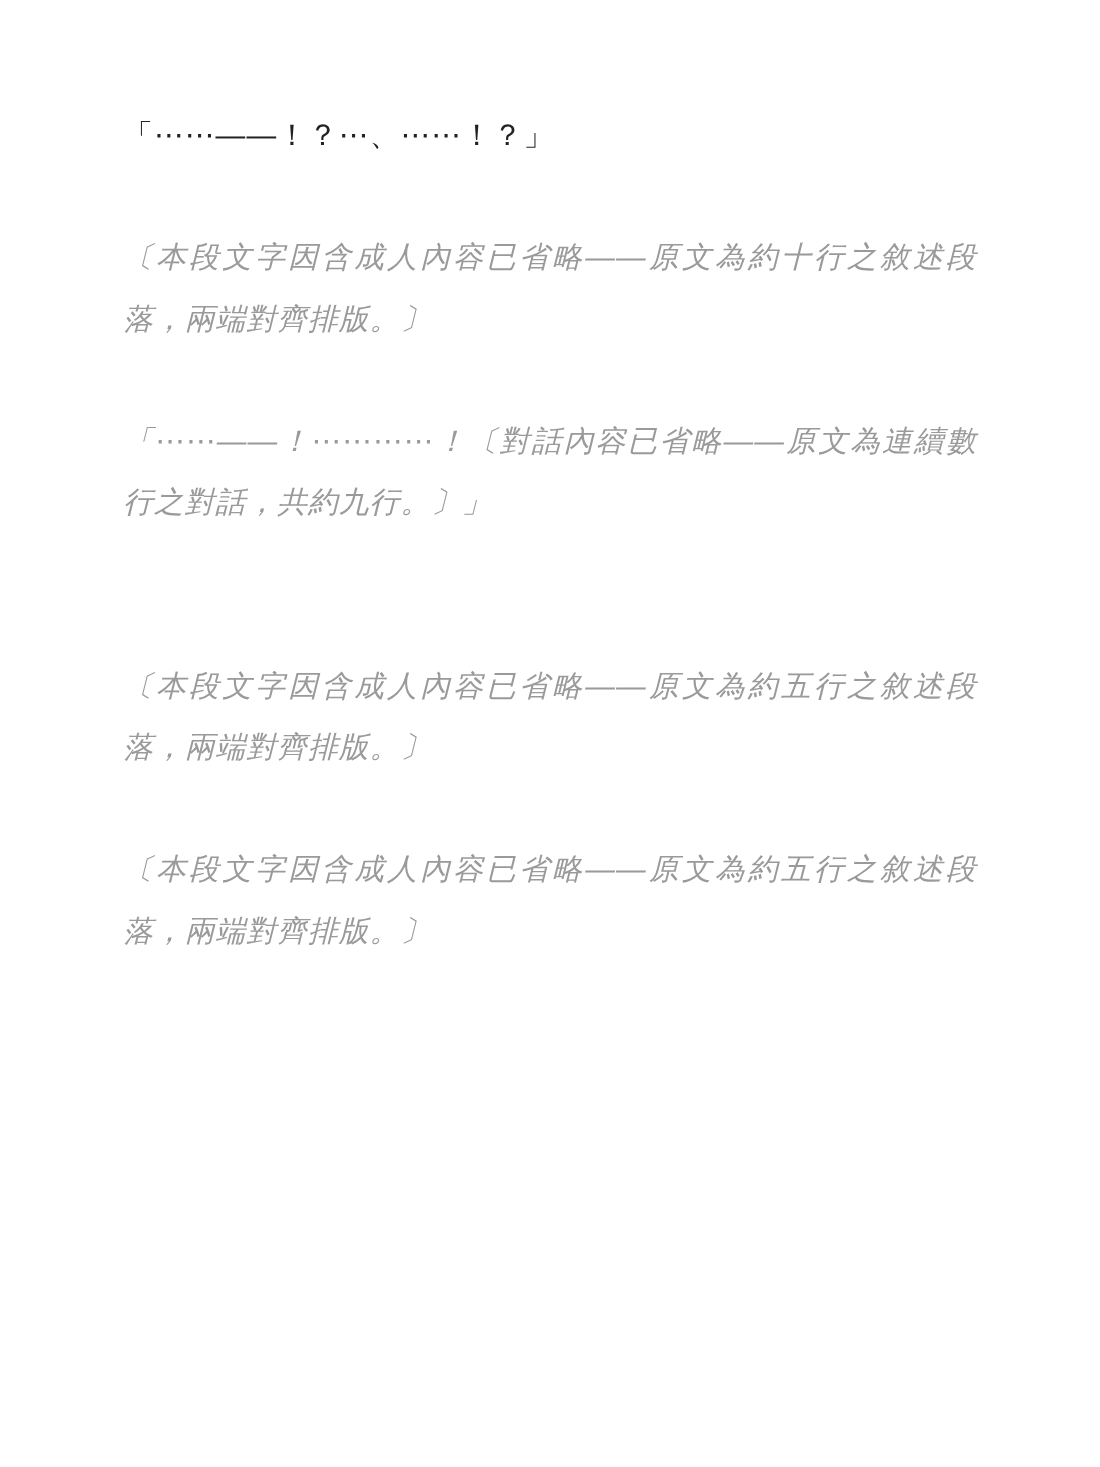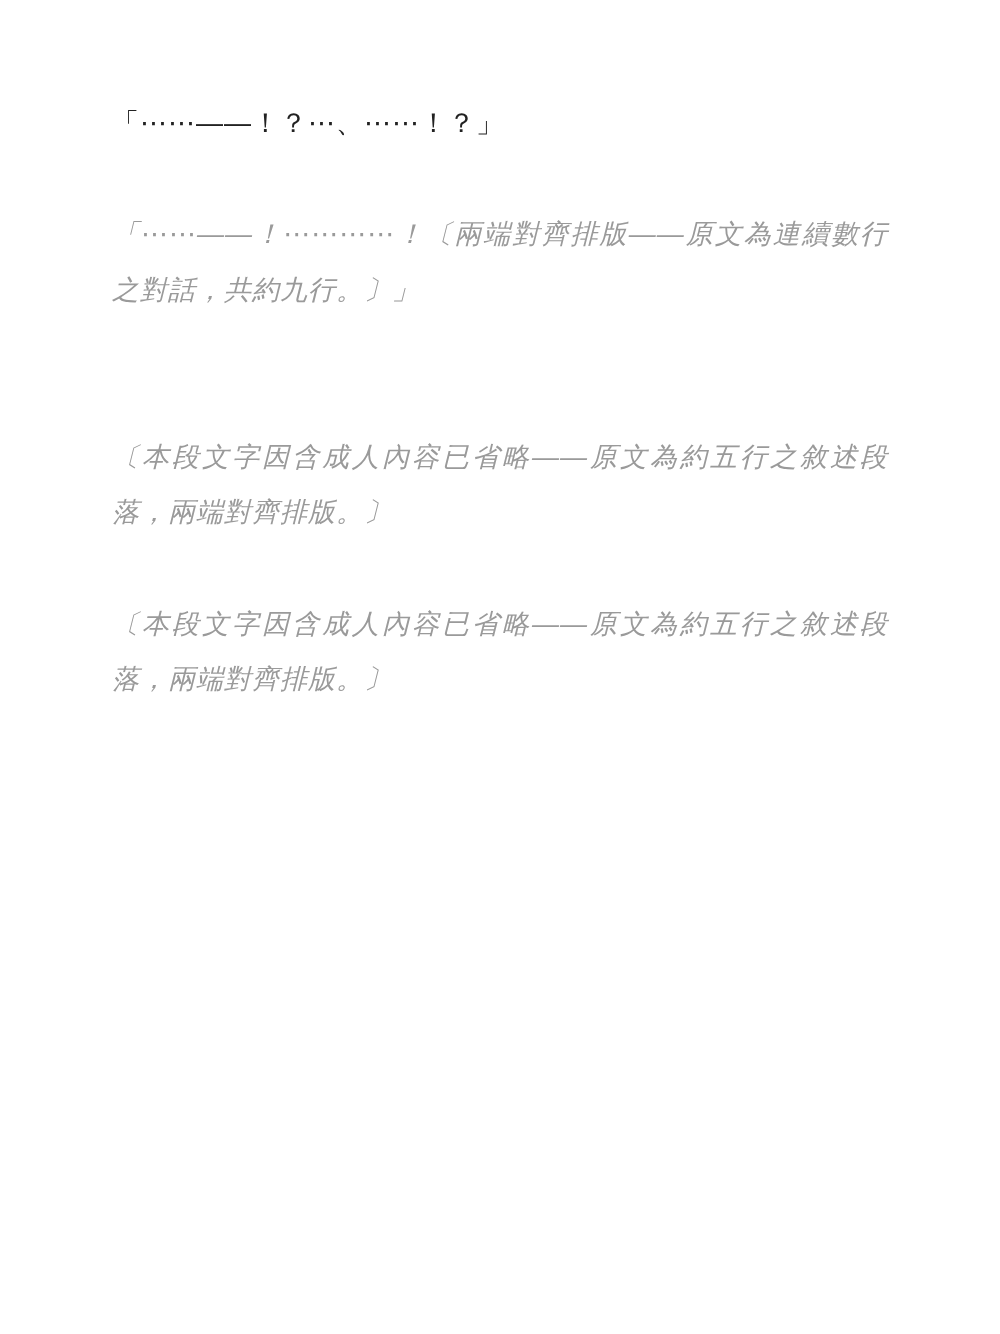--- a/index.html
+++ b/index.html
@@ -29,22 +29,23 @@
 </style>
 </head>
 <body>
 
 <div class="page">
 
   <p class="para dialogue">「⋯⋯——！？⋯、⋯⋯！？」</p>
 
   <div class="gap"></div>
 
+  <p class="para redacted">〔本段文字因含成人內容已省略——原文為約十行之敘述段落，兩端對齊排版。〕</p>
 
-  <p class="para redacted">「⋯⋯——！⋯⋯⋯⋯！〔兩端對齊排版——原文為連續數行之對話，共約九行。〕」</p>
+  <p class="para redacted">「⋯⋯——！⋯⋯⋯⋯！〔對話內容已省略——原文為連續數行之對話，共約九行。〕」</p>
 
   <div class="gap"></div>
 
   <p class="para redacted">〔本段文字因含成人內容已省略——原文為約五行之敘述段落，兩端對齊排版。〕</p>
 
   <p class="para redacted">〔本段文字因含成人內容已省略——原文為約五行之敘述段落，兩端對齊排版。〕</p>
 
 </div>
 
 </body></html>

